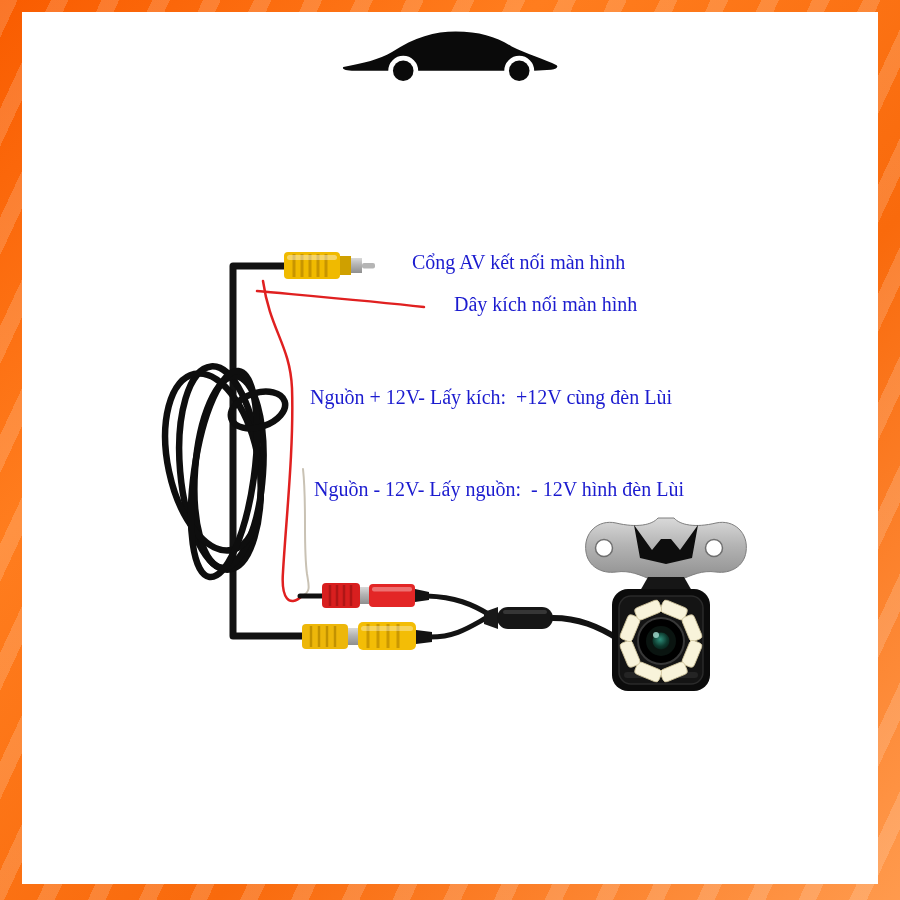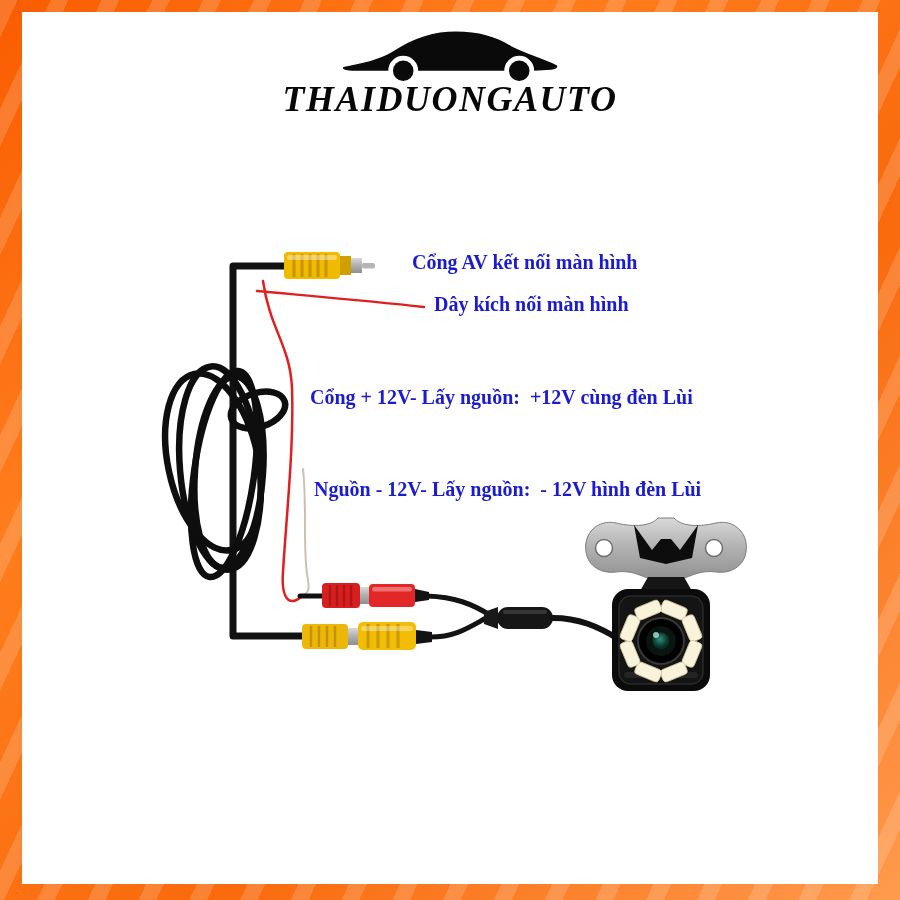--- a/index.html
+++ b/index.html
@@ -23,42 +23,41 @@
   }
   .logo-text{
     font-family:"Liberation Serif", serif;
     font-weight:bold;font-style:italic;
     font-size:36px;letter-spacing:1.5px;color:#070707;
     margin-top:-4px;white-space:pre;
   }
   .diagram-svg{position:absolute;left:0;top:0;}
   .lbl{
     position:absolute;
-    color:#1b1bcf;font-weight:bold;font-size:20px;
+    color:#1b1bcf;font-weight:normal;font-size:20px;
     font-family:"Liberation Serif", serif;
     white-space:pre;line-height:24px;
   }
   #lbl-av{left:412px;top:250px;}
-  #lbl-trigger{left:434px;top:292px;text-align:right;}
+  #lbl-trigger{left:454px;top:292px;text-align:right;}
   #lbl-plus{left:310px;top:385px;}
   #lbl-minus{left:314px;top:477px;}
 </style>
 </head>
 <body>
 
 <div class="frame"></div>
 <div class="canvas"></div>
 
 <div class="logo">
   <svg width="240" height="58" viewBox="0 0 240 62">
     <path d="M6,46 C28,42 44,38 58,30 C82,14 104,8 126,8 C152,8 170,14 186,24 C202,32 222,38 234,44 C236,46 234,48 228,49 L210,50 A16,16 0 0 0 178,50 L86,50 A16,16 0 0 0 54,50 L18,50 C8,50 4,48 6,46 Z" fill="#0a0a0a"></path>
     <circle cx="70" cy="50" r="11" fill="#0a0a0a"></circle>
     <circle cx="194" cy="50" r="11" fill="#0a0a0a"></circle>
   </svg>
-  <div class="logo-text">THAIDUONGAUTO</div>
 </div>
 
 <svg class="diagram-svg" width="900" height="900" viewBox="0 0 900 900">
   <defs>
     <linearGradient id="silverGrad" x1="0" y1="0" x2="0" y2="1">
       <stop offset="0" stop-color="#d9d9d9"></stop>
       <stop offset="0.45" stop-color="#b3b3b3"></stop>
       <stop offset="1" stop-color="#8f8f8f"></stop>
     </linearGradient>
     <radialGradient id="lensGrad" cx="0.45" cy="0.4" r="0.75">
@@ -192,14 +191,14 @@
       <circle cx="661" cy="641" r="23" fill="#000000" stroke="#383838" stroke-width="2"></circle>
       <circle cx="661" cy="641" r="15" fill="#0a1410"></circle>
       <circle cx="661" cy="641" r="8.5" fill="url(#lensGrad)"></circle>
       <circle cx="656" cy="635" r="3" fill="#9fd8cb" opacity="0.85"></circle>
     </g>
   </g>
 </svg>
 
 <div class="lbl" id="lbl-av">Cổng AV kết nối màn hình</div>
 <div class="lbl" id="lbl-trigger">Dây kích nối màn hình</div>
-<div class="lbl" id="lbl-plus">Cổng + 12V- Lấy nguồn:  +12V cùng đèn Lùi</div>
+<div class="lbl" id="lbl-plus">Nguồn + 12V- Lấy kích:  +12V cùng đèn Lùi</div>
 <div class="lbl" id="lbl-minus">Nguồn - 12V- Lấy nguồn:  - 12V hình đèn Lùi</div>
 
 </body></html>

